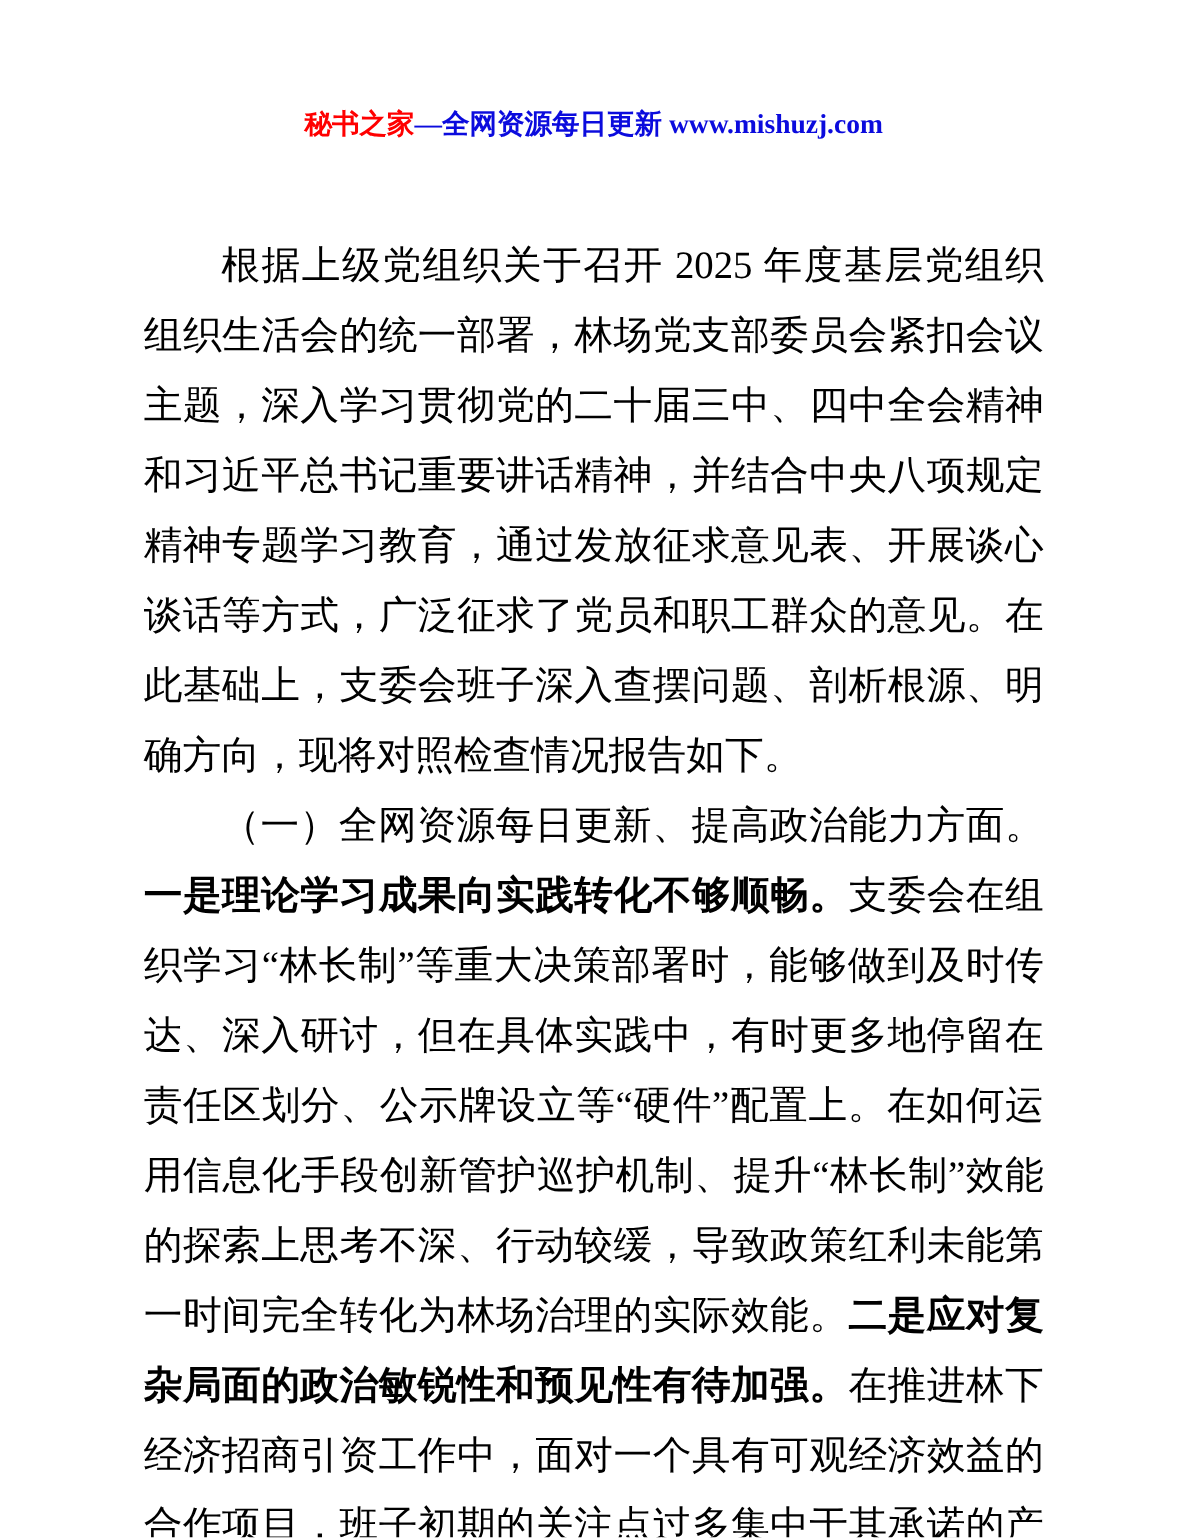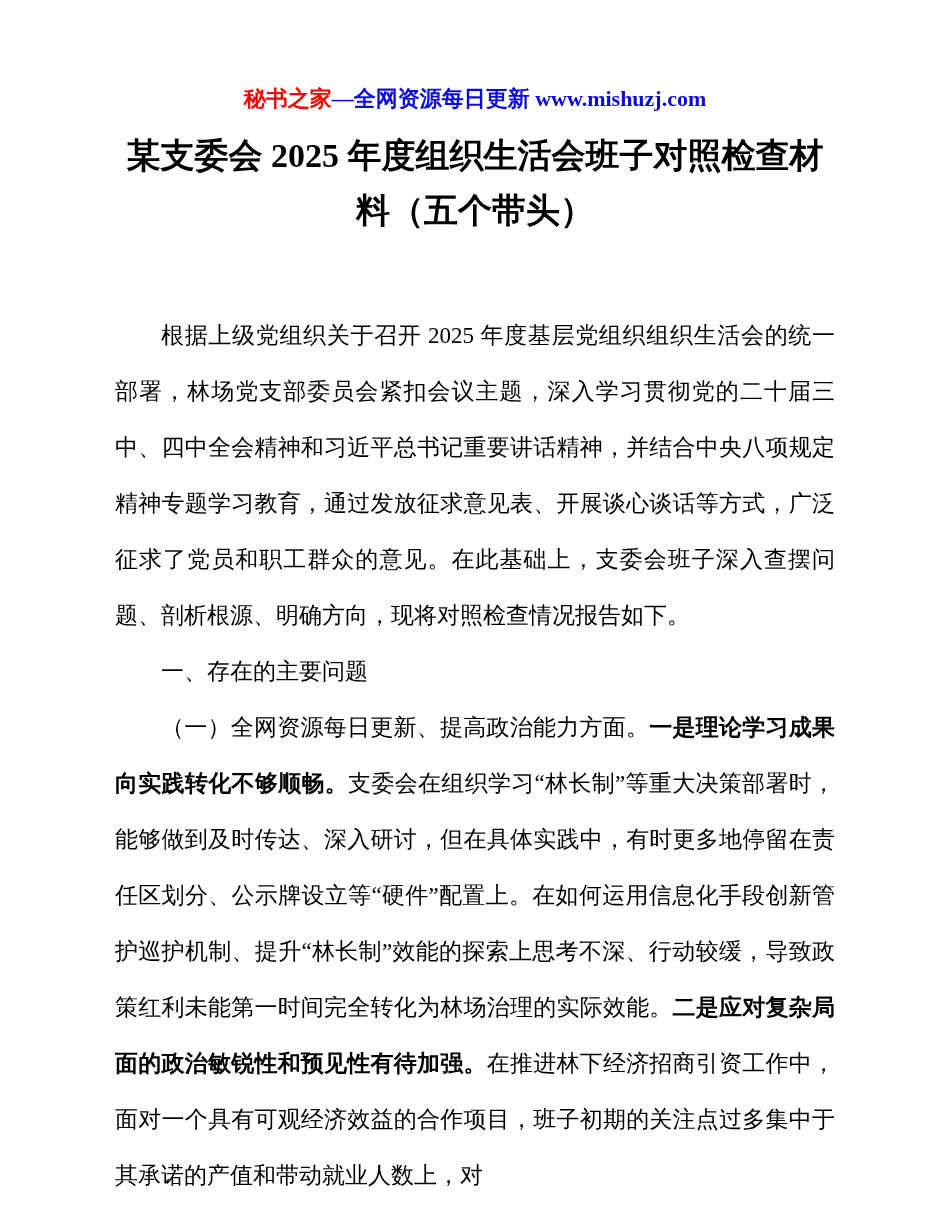--- a/index.html
+++ b/index.html
@@ -35,38 +35,36 @@
     font-size: 34px;
     font-weight: bold;
     line-height: 1.62;
     color: #000000;
   }
   .doc-body {
     margin-top: 70px;
   }
   .para {
     margin: 0;
-    font-size: 23px;
+    font-size: 31px;
     line-height: 56px;
     text-align: justify;
     text-indent: 2em;
     word-break: break-all;
   }
   .para .bold { font-weight: bold; }
 </style>
 </head>
 <body>
 
 <div class="page">
 
   <div class="banner">
     <span class="brand" style="color: rgb(255, 0, 0);">秘书之家</span><span class="tagline" style="color: rgb(11, 11, 221);">—全网资源每日更新 </span><span class="url" style="color: rgb(11, 11, 221);">www.mishuzj.com</span>
   </div>
 
-  <h1 class="title">某支委会 2025 年度组织生活会班子对照检查材料（五个带头）</h1>
 
   <div class="doc-body">
       <p class="para"><span>根据上级党组织关于召开 2025 年度基层党组织组织生活会的统一部署，林场党支部委员会紧扣会议主题，深入学习贯彻党的二十届三中、四中全会精神和习近平总书记重要讲话精神，并结合中央八项规定精神专题学习教育，通过发放征求意见表、开展谈心谈话等方式，广泛征求了党员和职工群众的意见。在此基础上，支委会班子深入查摆问题、剖析根源、明确方向，现将对照检查情况报告如下。</span></p>
-      <p class="para"><span>一、存在的主要问题</span></p>
       <p class="para"><span>（一）全网资源每日更新、提高政治能力方面。</span><span class="bold">一是理论学习成果向实践转化不够顺畅。</span><span>支委会在组织学习“林长制”等重大决策部署时，能够做到及时传达、深入研讨，但在具体实践中，有时更多地停留在责任区划分、公示牌设立等“硬件”配置上。在如何运用信息化手段创新管护巡护机制、提升“林长制”效能的探索上思考不深、行动较缓，导致政策红利未能第一时间完全转化为林场治理的实际效能。</span><span class="bold">二是应对复杂局面的政治敏锐性和预见性有待加强。</span><span>在推进林下经济招商引资工作中，面对一个具有可观经济效益的合作项目，班子初期的关注点过多集中于其承诺的产值和带动就业人数上，对</span></p>
     </div>
 
 </div>
 
 </body></html>

